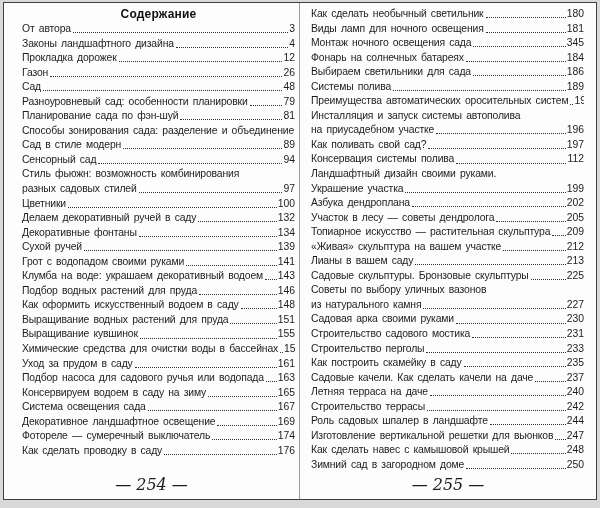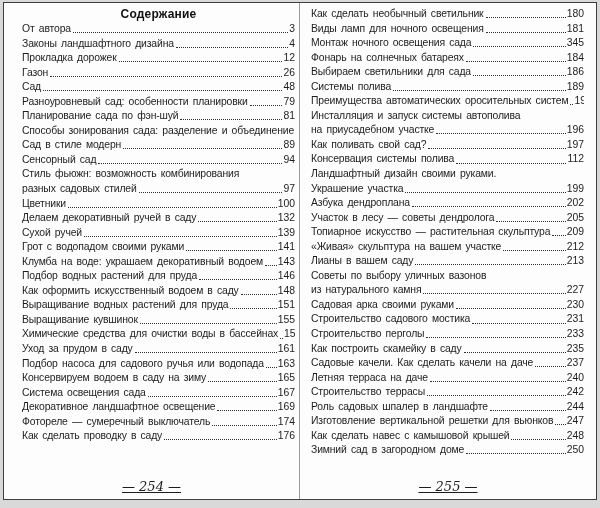--- a/index.html
+++ b/index.html
@@ -58,23 +58,22 @@
     height: 2px;
   }
   .row .num { white-space: nowrap; letter-spacing: 0; }
 
   .pfoot {
     position: absolute;
     left: 0; right: 0; bottom: 5px;
     text-align: center;
     font-family: "DejaVu Serif", serif;
     font-style: italic;
-    font-size: 13px;
+    font-size: 16px;
     color: #1c1c1c;
-    text-decoration: underline;
   }
 </style>
 </head>
 <body>
 
 <div class="spread">
   <div class="pages">
 
     <section class="page page-left">
       <h1 class="toc-header">Содержание</h1>
@@ -155,20 +154,25 @@
             <span class="leader"></span>
             <span class="num">100</span>
           </div>
 
           <div class="row">
             <span class="t">Делаем декоративный ручей в саду</span>
             <span class="leader"></span>
             <span class="num">132</span>
           </div>
 
+          <div class="row">
+            <span class="t">Декоративные фонтаны</span>
+            <span class="leader"></span>
+            <span class="num">134</span>
+          </div>
 
 
           <div class="row">
             <span class="t">Сухой ручей</span>
             <span class="leader"></span>
             <span class="num">139</span>
           </div>
 
           <div class="row">
             <span class="t">Грот с водопадом своими руками</span>
@@ -359,20 +363,25 @@
             <span class="leader"></span>
             <span class="num">212</span>
           </div>
 
           <div class="row">
             <span class="t">Лианы в вашем саду</span>
             <span class="leader"></span>
             <span class="num">213</span>
           </div>
 
+          <div class="row">
+            <span class="t">Садовые скульптуры. Бронзовые скульптуры</span>
+            <span class="leader"></span>
+            <span class="num">225</span>
+          </div>
 
           <div class="row nopage">
             <span class="t">Советы по выбору уличных вазонов</span>
 
           </div>
 
           <div class="row">
             <span class="t">из натурального камня</span>
             <span class="leader"></span>
             <span class="num">227</span>

